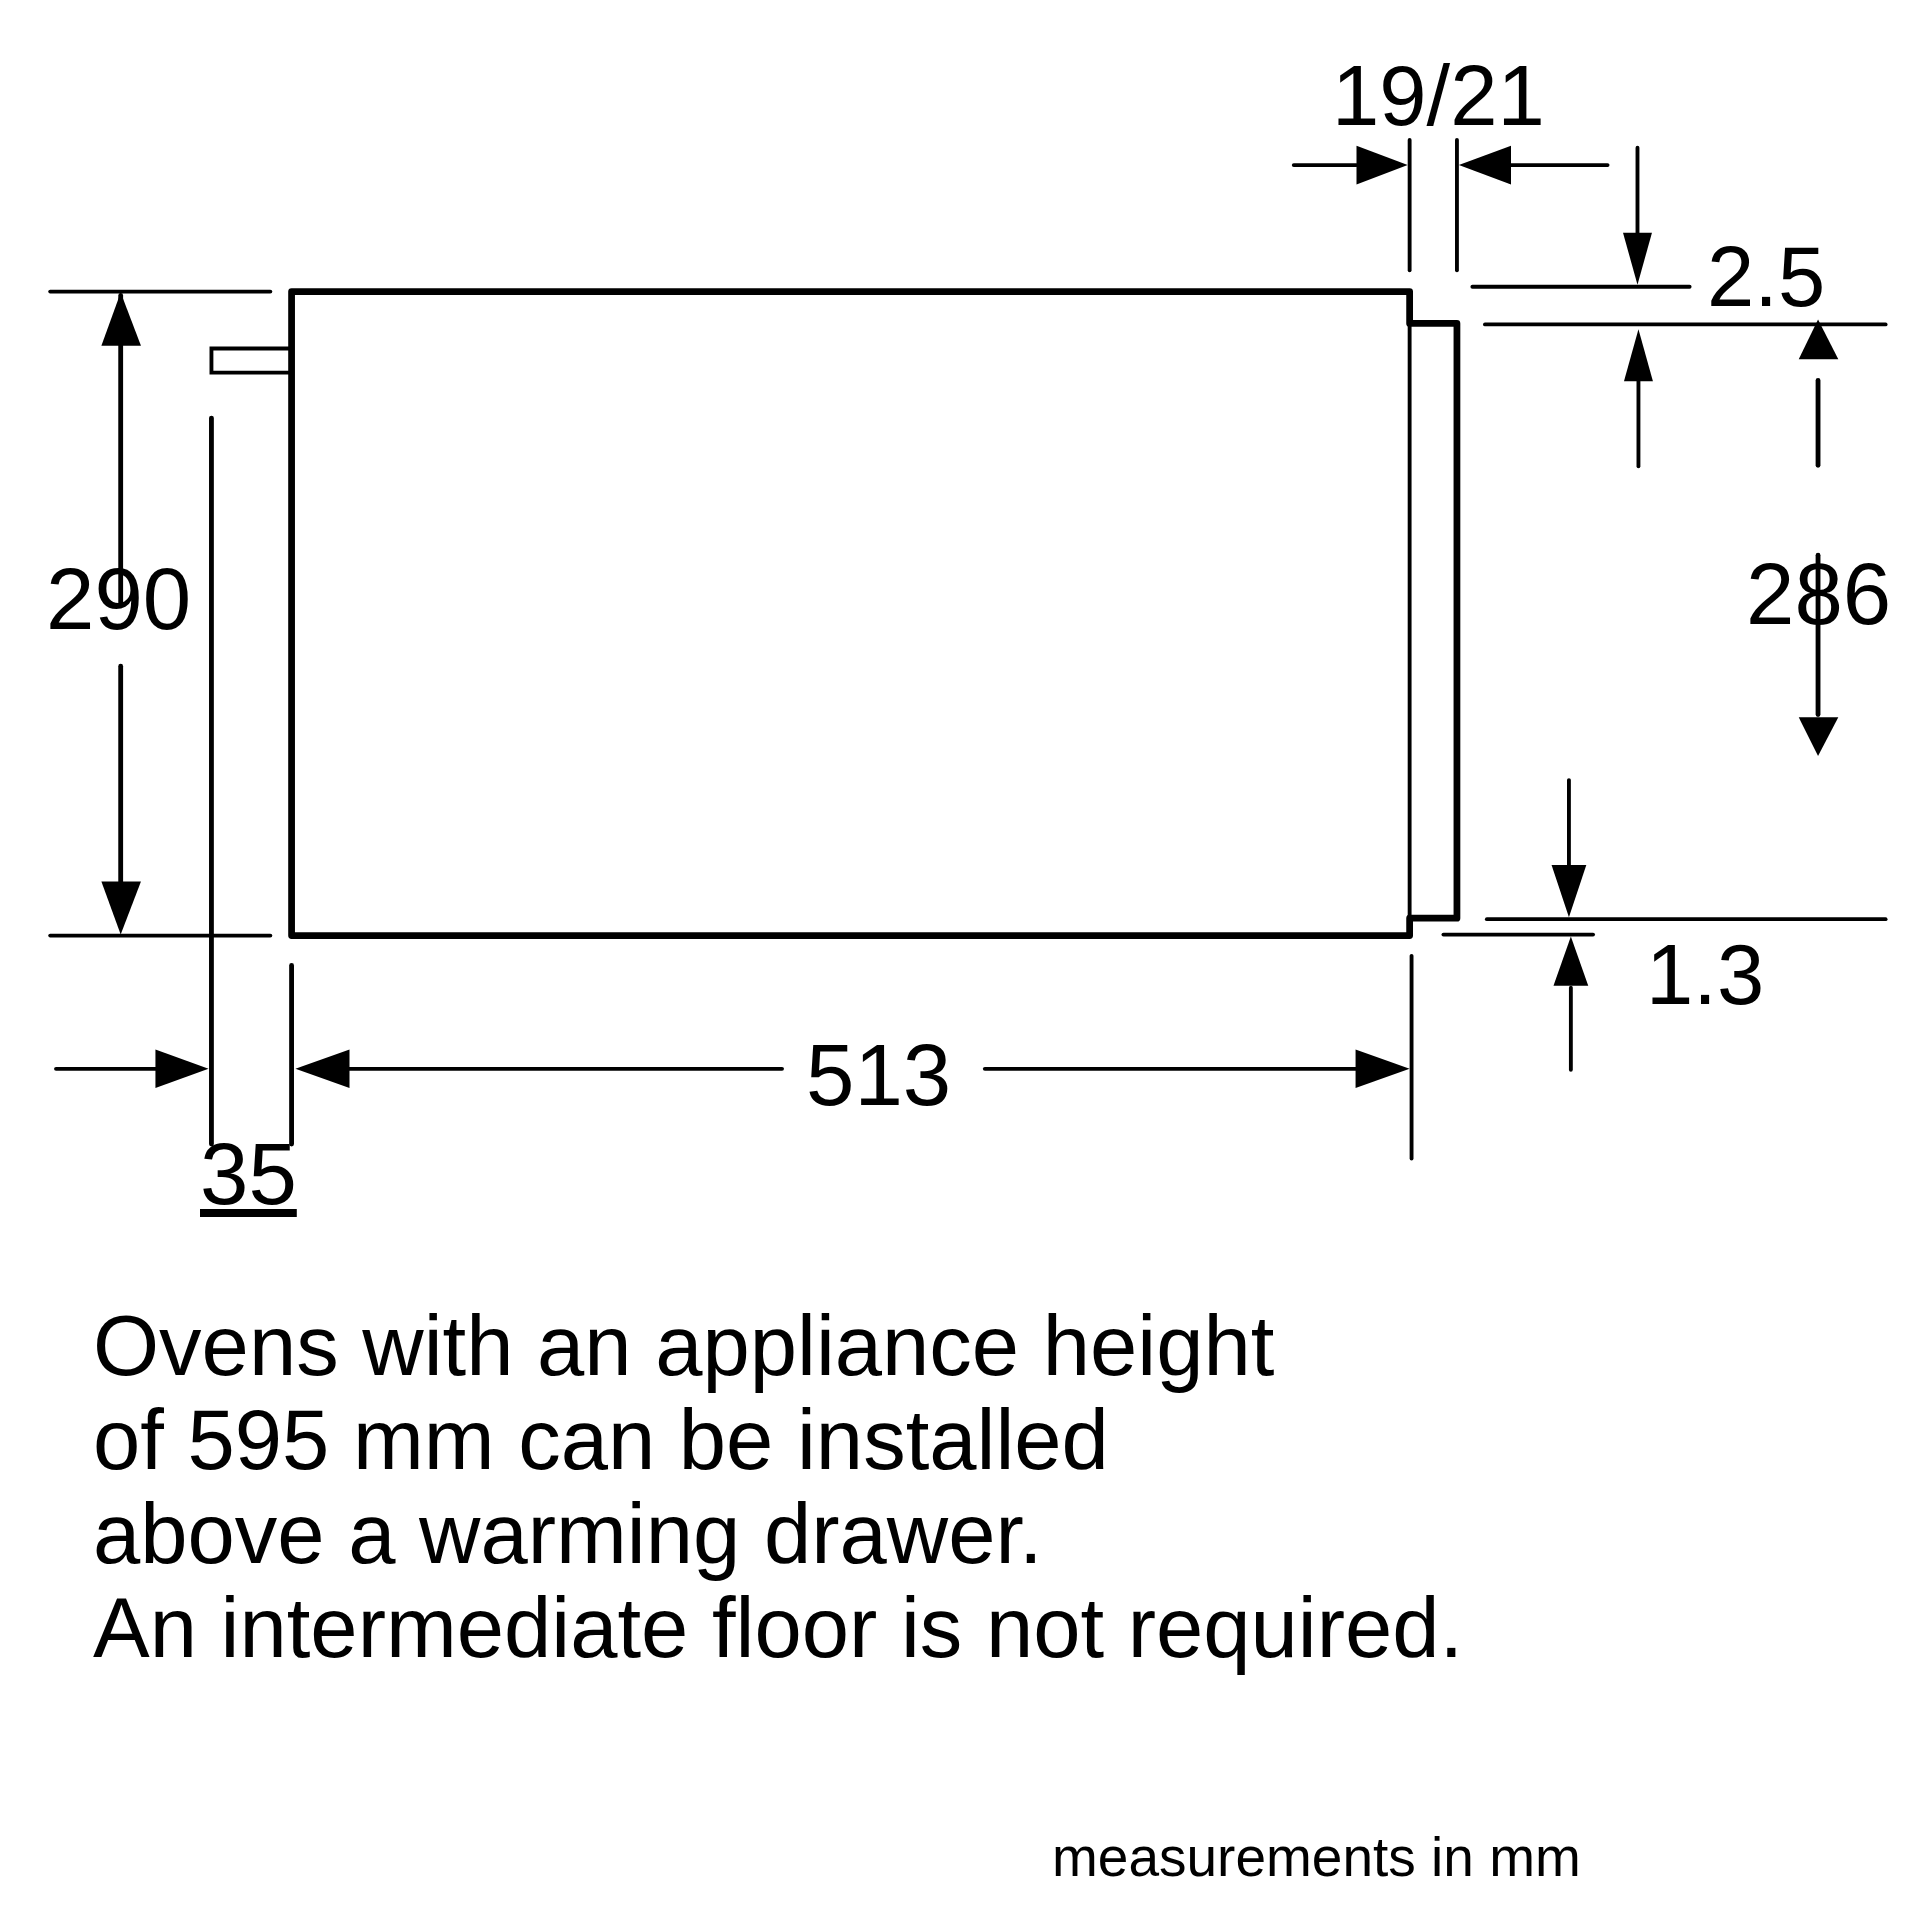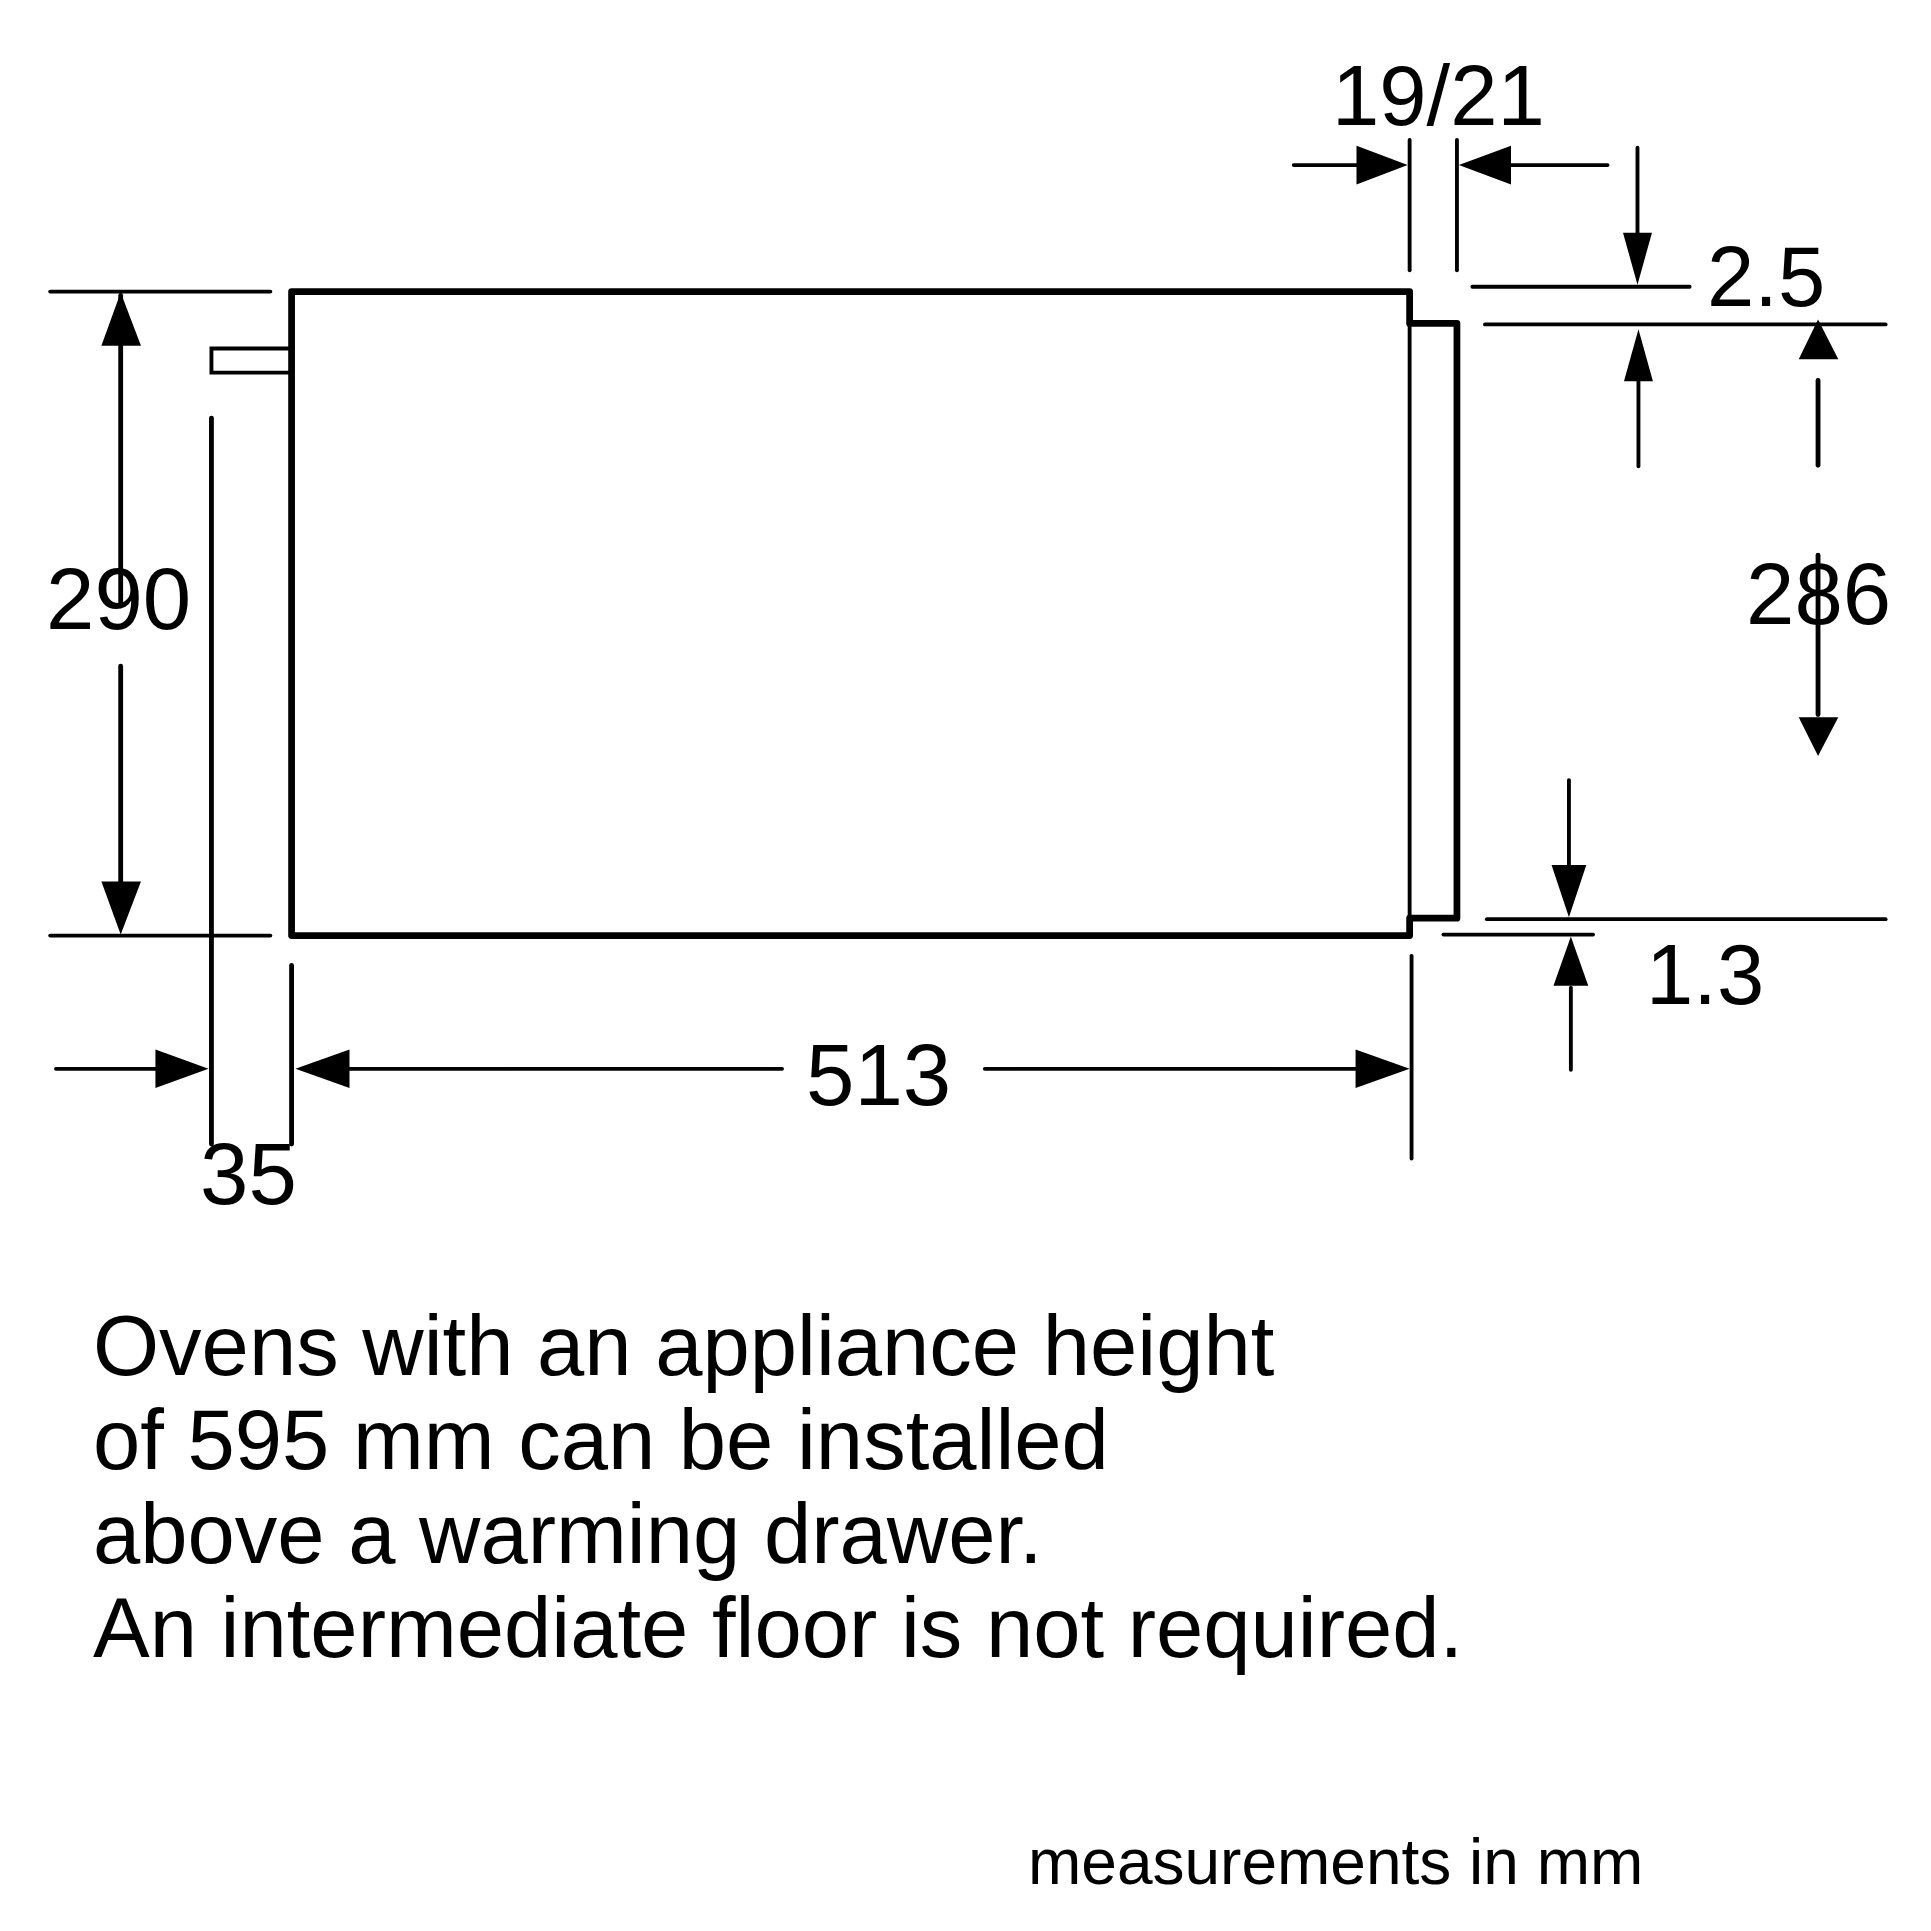--- a/index.html
+++ b/index.html
@@ -2,21 +2,21 @@
 <html><head>
 <meta charset="utf-8">
 <style>
   html, body { margin: 0; padding: 0; background: #ffffff; }
   body { width: 1931px; height: 1931px; position: relative; overflow: hidden;
          font-family: "Liberation Sans", sans-serif; color: #000; }
   svg.drawing { position: absolute; left: 0; top: 0; }
   .dim { position: absolute; font-size: 83px; line-height: 1; white-space: nowrap; }
   .note { position: absolute; left: 93px; top: 1299px; font-size: 85px; line-height: 94px; }
   .note div { white-space: nowrap; }
-  .units { position: absolute; left: 1028px; top: 1830px; font-size: 64px; line-height: 1; white-space: nowrap; }
+  .units { position: absolute; left: 1052px; top: 1830px; font-size: 55px; line-height: 1; white-space: nowrap; }
 </style>
 </head>
 <body>
 
 <svg class="drawing" width="1931" height="1931" viewBox="0 0 2000 2000">
   <defs>
     <marker id="ah" viewBox="0 0 10 10" refX="10" refY="5" markerWidth="10" markerHeight="10" markerUnits="userSpaceOnUse" orient="auto">
       <path d="M0,0 L10,5 L0,10 z" fill="#000"></path>
     </marker>
   </defs>
@@ -69,21 +69,21 @@
     <line x1="1625" y1="808" x2="1625" y2="900" stroke-width="4"></line>
     <path d="M1607,896 L1625,950 L1643,896 Z" fill="#000" stroke="none"></path>
     <line x1="1627" y1="1023" x2="1627" y2="1108" stroke-width="4"></line>
     <path d="M1609,1021 L1627,970 L1645,1021 Z" fill="#000" stroke="none"></path>
   </g>
 </svg>
 
 <div class="dim" style="left:46px; top:555px; font-size:87px;">290</div>
 <div class="dim" style="left:1746px; top:550px; font-size:87px;">286</div>
 <div class="dim" style="left:806px; top:1031px; font-size:87px;">513</div>
-<div class="dim" style="left:200px; top:1130px; font-size:87px;">35</div>
+<div class="dim" style="left:200px; top:1130px; font-size:87px;text-decoration:underline;">35</div>
 <div class="dim" style="left:1332px; top:53px; font-size:85px;">19/21</div>
 <div class="dim" style="left:1707px; top:234px; font-size:85px;text-align:center;">2.5</div>
 <div class="dim" style="left:1646px; top:932px; font-size:85px;">1.3</div>
 
 <div class="note">
   <div>Ovens with an appliance height</div>
   <div>of 595 mm can be installed</div>
   <div>above a warming drawer.</div>
   <div>An intermediate floor is not required.</div>
 </div>

